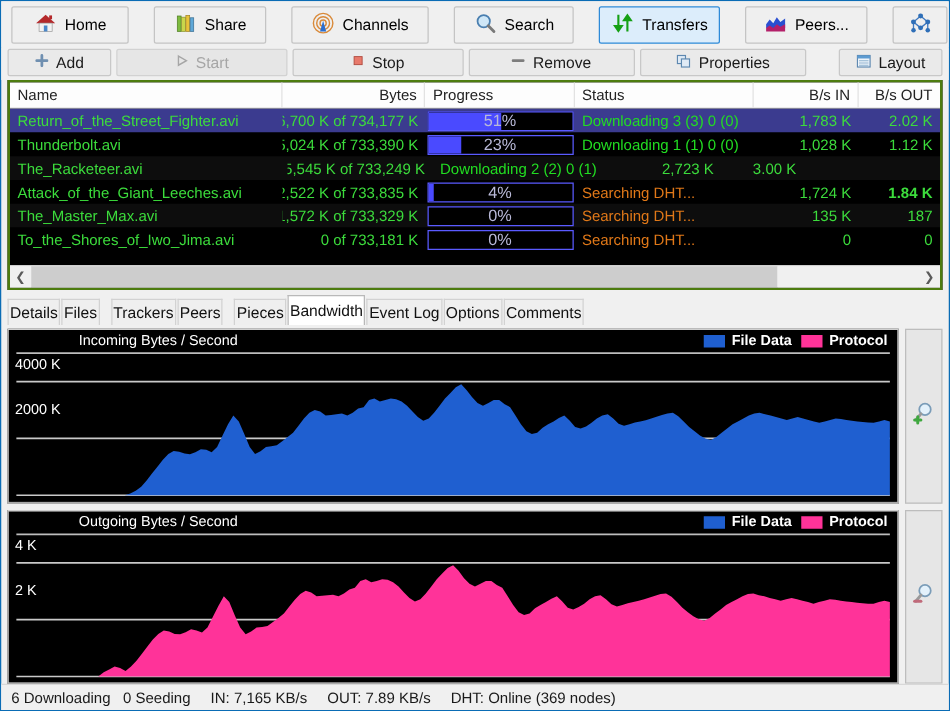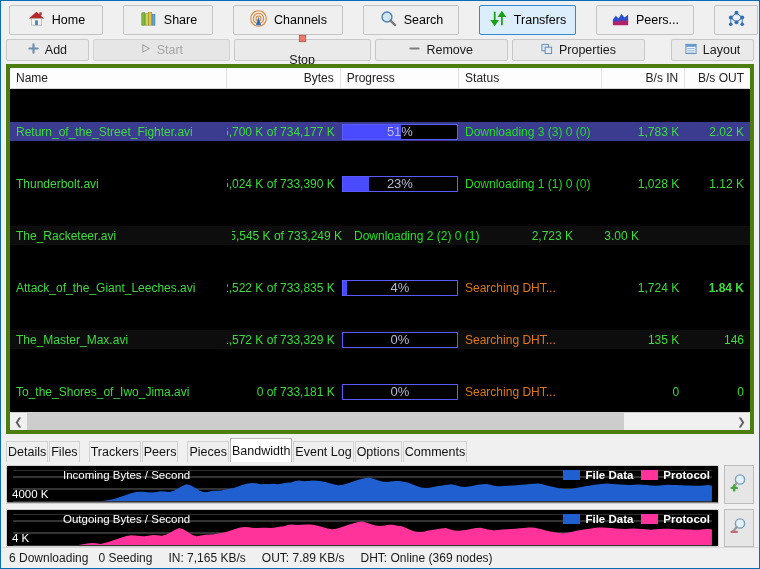--- a/index.html
+++ b/index.html
@@ -52,35 +52,35 @@
   }
   .abtn{
     height:22px;border:1px solid #c8c8c8;background:#eaeaea;border-radius:2px;
     display:flex;align-items:center;justify-content:center;gap:6px;
     font-size:12.5px;color:#1a1a1a;box-sizing:border-box;
   }
   .abtn.dis{color:#a6a6a6;background:#e6e6e6;border-color:#d2d2d2;}
 
   
   .listwrap{
-    flex:0 0 auto;margin:0 5px;border:4px solid #4d7c0f;background:#000;
+    flex:0 0 auto;margin:0 5px;border:2px solid #4d7c0f;background:#000;
     box-sizing:border-box;
   }
   .lhead{
     height:21px;background:#fdfdfd;display:flex;box-sizing:border-box;
     border-bottom:1px solid #d6d6d6;
   }
   .lhead .hc{
     font-size:12px;color:#222;display:flex;align-items:center;
     padding:0 6px;box-sizing:border-box;
     border-right:1px solid #e2e2e2;
   }
   .hc.r{justify-content:flex-end;}
   .rows{background:#000;}
-  .row{height:19px;display:flex;align-items:stretch;box-sizing:border-box;margin-top:33px;}
+  .row{height:19px;display:flex;align-items:stretch;box-sizing:border-box;}
   .row.odd{background:#000000;}
   .row.even{background:#0d0d0d;}
   .row.selected{background:#3b3b8f;}
   .cell{
     font-size:12px;display:flex;align-items:center;padding:0 6px;box-sizing:border-box;
     color:#3cdc3c;white-space:nowrap;overflow:hidden;
   }
   .cell.r{justify-content:flex-end;}
   .cell.status-dl{color:#22dd22;}
   .cell.status-dht{color:#e07818;}
@@ -277,21 +277,21 @@
       <span>Add</span>
     </div>
     <div class="abtn dis" style="width:152px;">
       <span>
         <svg width="11" height="11" viewBox="0 0 12 12">
             <path d="M3 2 L10 6 L3 10 Z" fill="none" stroke="#a6a6a6" stroke-width="1.2"></path>
           </svg>
       </span>
       <span>Start</span>
     </div>
-    <div class="abtn" style="width:152px;flex-direction:column;">
+    <div class="abtn" style="width:152px;">
       <span>
         <svg width="11" height="11" viewBox="0 0 12 12">
             <rect x="2.5" y="2.5" width="7" height="7" fill="#e8796b" stroke="#b04b3f" stroke-width=".8"></rect>
           </svg>
       </span>
       <span>Stop</span>
     </div>
     <div class="abtn" style="width:148px;">
       <span>
         <svg width="11" height="11" viewBox="0 0 12 12">
@@ -387,21 +387,21 @@
         <div class="cell" style="width:222px;">The_Master_Max.avi</div>
         <div class="cell r" style="width:116px;">1,572 K of 733,329 K</div>
         <div class="progcell" style="width:121px;">
           <div class="pbar">
             <div class="pfill" style="width:0%"></div>
             <div class="ptext">0%</div>
           </div>
         </div>
         <div class="cell status-dht" style="width:146px;">Searching DHT...</div>
         <div class="cell r" style="width:85px;">135 K</div>
-        <div class="cell r" style="width:66px;">146</div>
+        <div class="cell r" style="width:66px;">187</div>
       </div>
 
       <div class="row odd">
         <div class="cell" style="width:222px;">To_the_Shores_of_Iwo_Jima.avi</div>
         <div class="cell r" style="width:116px;">0 of 733,181 K</div>
         <div class="progcell" style="width:121px;">
           <div class="pbar">
             <div class="pfill" style="width:0%"></div>
             <div class="ptext">0%</div>
           </div>

